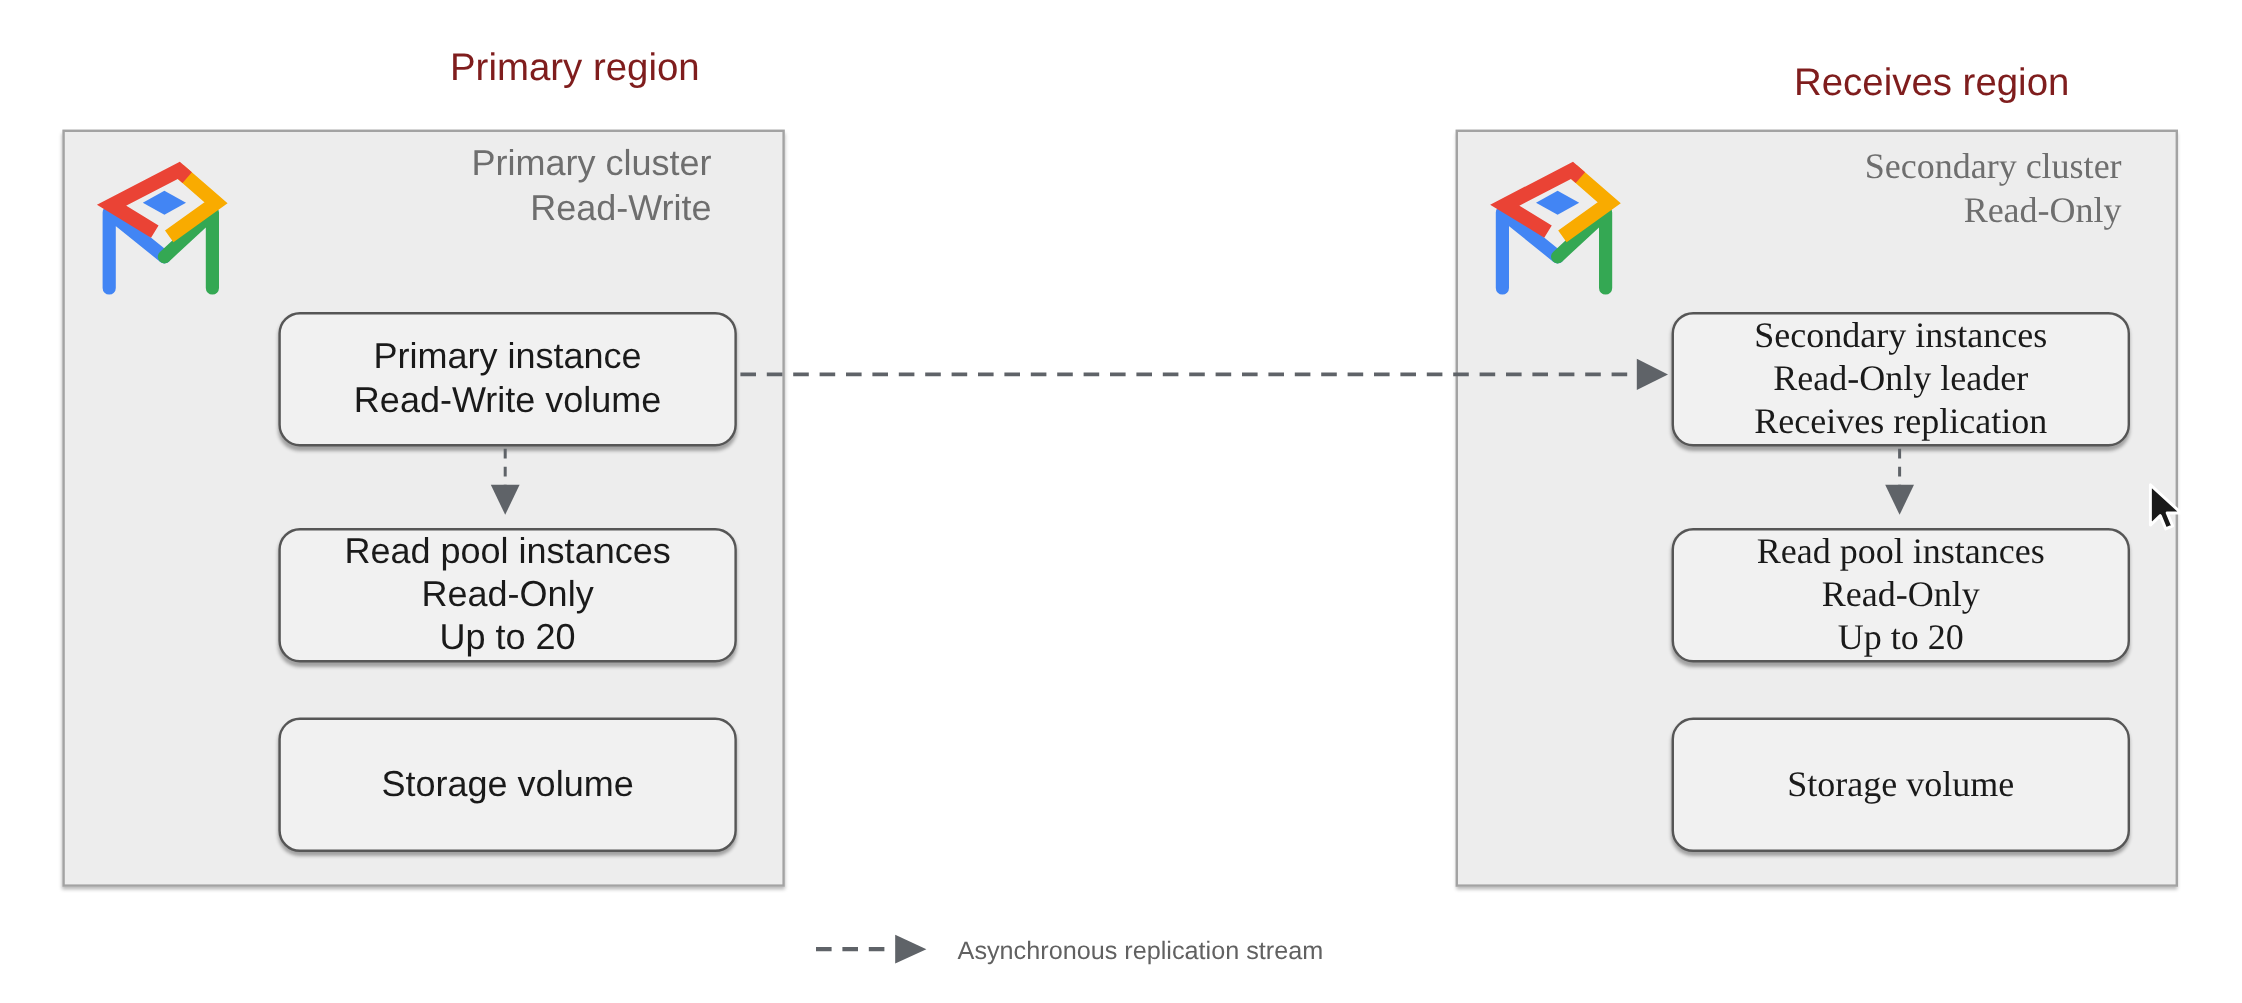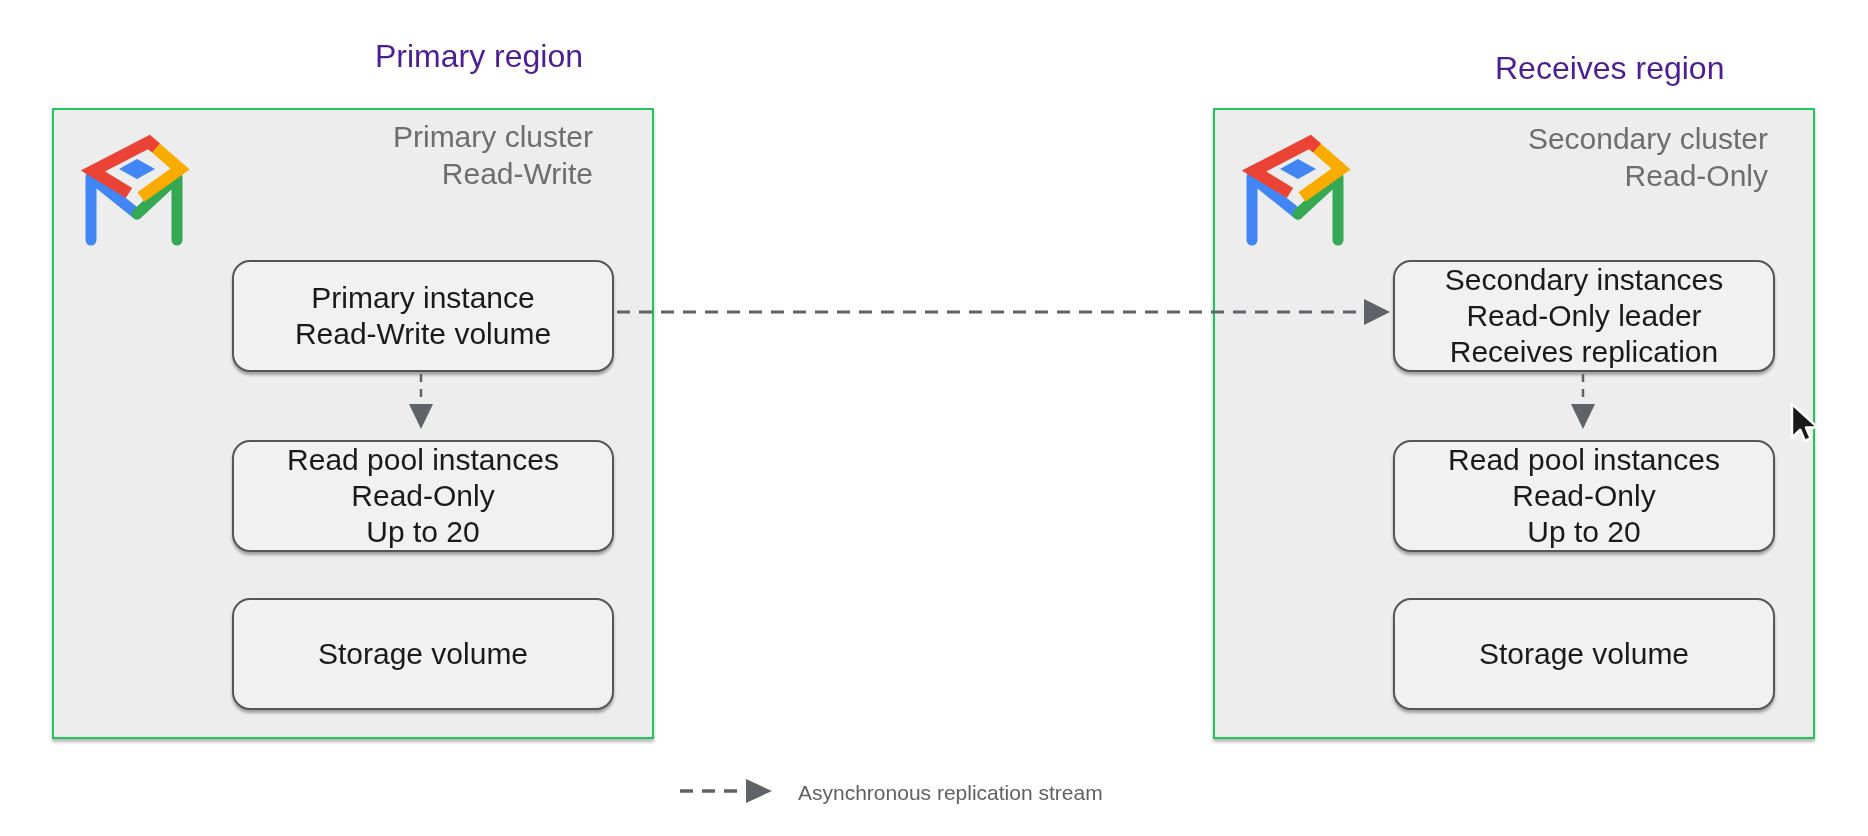--- a/index.html
+++ b/index.html
@@ -1,31 +1,31 @@
 <!DOCTYPE html>
 <html><head>
 <meta charset="utf-8">
 <style>
   html,body{margin:0;padding:0;background:#ffffff;}
   .canvas{
     position:relative;width:1868px;height:836px;background:#ffffff;overflow:hidden;
     font-family:"Liberation Sans","DejaVu Sans",sans-serif;
   }
   .region-label{
-    position:absolute;font-size:32px;line-height:36px;color:#4c1d95;white-space:nowrap;
+    position:absolute;font-size:32px;line-height:36px;color:#7f1d1d;white-space:nowrap;
   }
   #primary-region-label{left:375px;top:38px;}
   #secondary-region-label{left:1495px;top:50px;}
   .cluster{
     position:absolute;top:108px;width:602px;height:631px;
-    background:#ededed;border:2px solid #22c55e;box-sizing:border-box;
+    background:#ededed;border:2px solid #a3a3a3;box-sizing:border-box;
     box-shadow:0 3px 3px rgba(0,0,0,0.28);
   }
   #primary-cluster{left:52px;}
-  #secondary-cluster{left:1213px;}
+  #secondary-cluster{left:1213px;font-family:Liberation Serif, serif;}
   .cluster-title{
     position:absolute;text-align:right;color:#6e6e6e;font-size:30px;line-height:37px;white-space:nowrap;
   }
   #primary-cluster .cluster-title{top:8px;right:59px;}
   #secondary-cluster .cluster-title{top:10px;right:45px;}
   .logo{position:absolute;left:23px;top:12px;width:120px;height:130px;}
   .node{
     position:absolute;left:178px;width:382px;height:112px;
     background:#f1f1f1;border:2.5px solid #565656;border-radius:18px;box-sizing:border-box;
     box-shadow:0 3px 3px rgba(0,0,0,0.32);

